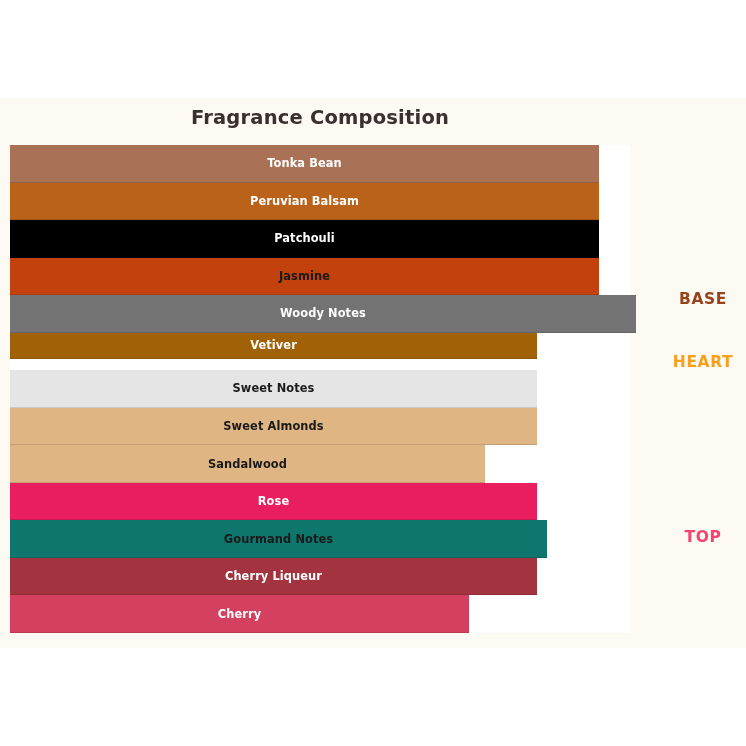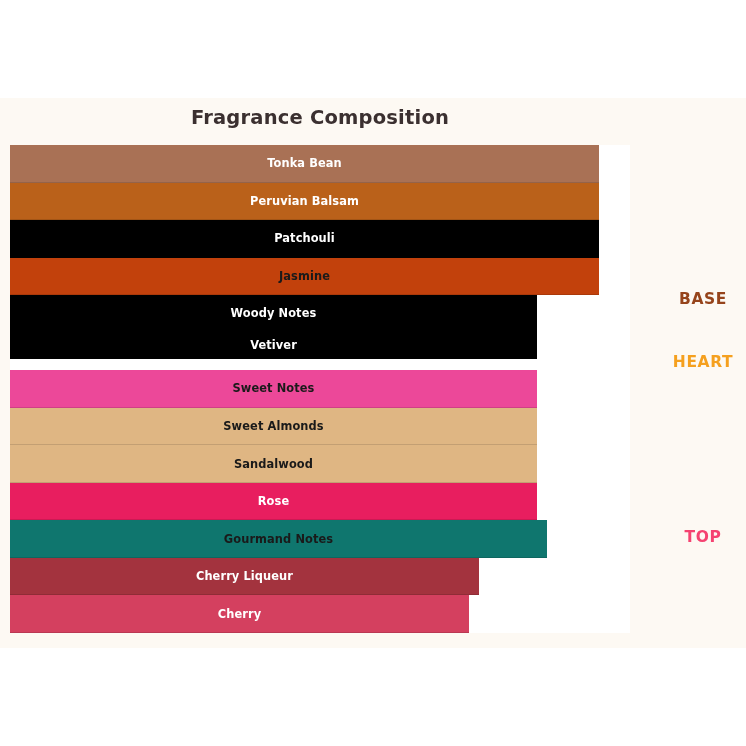--- a/index.html
+++ b/index.html
@@ -119,42 +119,42 @@
       </div>
       <div class="bar-row" style="top: 37.5385px; height: 37.5385px; width: 589px; background: rgb(186, 97, 26);">
         <span class="bar-label" style="color: rgb(255, 255, 255);">Peruvian Balsam</span>
       </div>
       <div class="bar-row" style="top: 75.0769px; height: 37.5385px; width: 589px; background: #000000;">
         <span class="bar-label" style="color: rgb(255, 255, 255);">Patchouli</span>
       </div>
       <div class="bar-row" style="top: 112.615px; height: 37.5385px; width: 589px; background: #c2410c;">
         <span class="bar-label" style="color: rgb(26, 26, 26);">Jasmine</span>
       </div>
-      <div class="bar-row" style="top: 150.154px; height: 37.5385px; width: 527px; background: #000000;">
+      <div class="bar-row" style="top: 150.154px; height: 37.5385px; width: 626px; background: #737373;">
         <span class="bar-label" style="color: rgb(255, 255, 255);">Woody Notes</span>
       </div>
-      <div class="bar-row" style="top: 187.692px; height: 26px; width: 527px; background: #000000;">
+      <div class="bar-row" style="top: 187.692px; height: 26px; width: 527px; background: #a16207;">
         <span class="bar-label" style="color: rgb(255, 255, 255);">Vetiver</span>
       </div>
-      <div class="bar-row" style="top: 225.231px; height: 37.5385px; width: 527px; background: #ec4899;">
+      <div class="bar-row" style="top: 225.231px; height: 37.5385px; width: 527px; background: #e5e5e5;">
         <span class="bar-label" style="color: rgb(26, 26, 26);">Sweet Notes</span>
       </div>
       <div class="bar-row" style="top: 262.769px; height: 37.5385px; width: 527px; background: rgb(223, 182, 131);">
         <span class="bar-label" style="color: rgb(26, 26, 26);">Sweet Almonds</span>
       </div>
-      <div class="bar-row" style="top: 300.308px; height: 37.5385px; width: 527px; background: rgb(223, 182, 131);">
+      <div class="bar-row" style="top: 300.308px; height: 37.5385px; width: 475px; background: rgb(223, 182, 131);">
         <span class="bar-label" style="color: rgb(26, 26, 26);">Sandalwood</span>
       </div>
       <div class="bar-row" style="top: 337.846px; height: 37.5385px; width: 527px; background: rgb(232, 30, 95);">
         <span class="bar-label" style="color: rgb(255, 255, 255);">Rose</span>
       </div>
       <div class="bar-row" style="top: 375.385px; height: 37.5385px; width: 537px; background: #0f766e;">
         <span class="bar-label" style="color: rgb(26, 26, 26);">Gourmand Notes</span>
       </div>
-      <div class="bar-row" style="top: 412.923px; height: 37.5385px; width: 469px; background: rgb(163, 51, 62);">
+      <div class="bar-row" style="top: 412.923px; height: 37.5385px; width: 527px; background: rgb(163, 51, 62);">
         <span class="bar-label" style="color: rgb(255, 255, 255);">Cherry Liqueur</span>
       </div>
       <div class="bar-row" style="top: 450.462px; height: 37.5385px; width: 459px; background: rgb(212, 64, 95);">
         <span class="bar-label" style="color: rgb(255, 255, 255);">Cherry</span>
       </div>
     </div>
 
   <div class="group-label" id="group-base" style="color: rgb(150, 68, 27);">BASE</div>
   <div class="group-label" id="group-heart" style="color: rgb(245, 160, 30);">HEART</div>
   <div class="group-label" id="group-top" style="color: rgb(245, 67, 113);">TOP</div>

